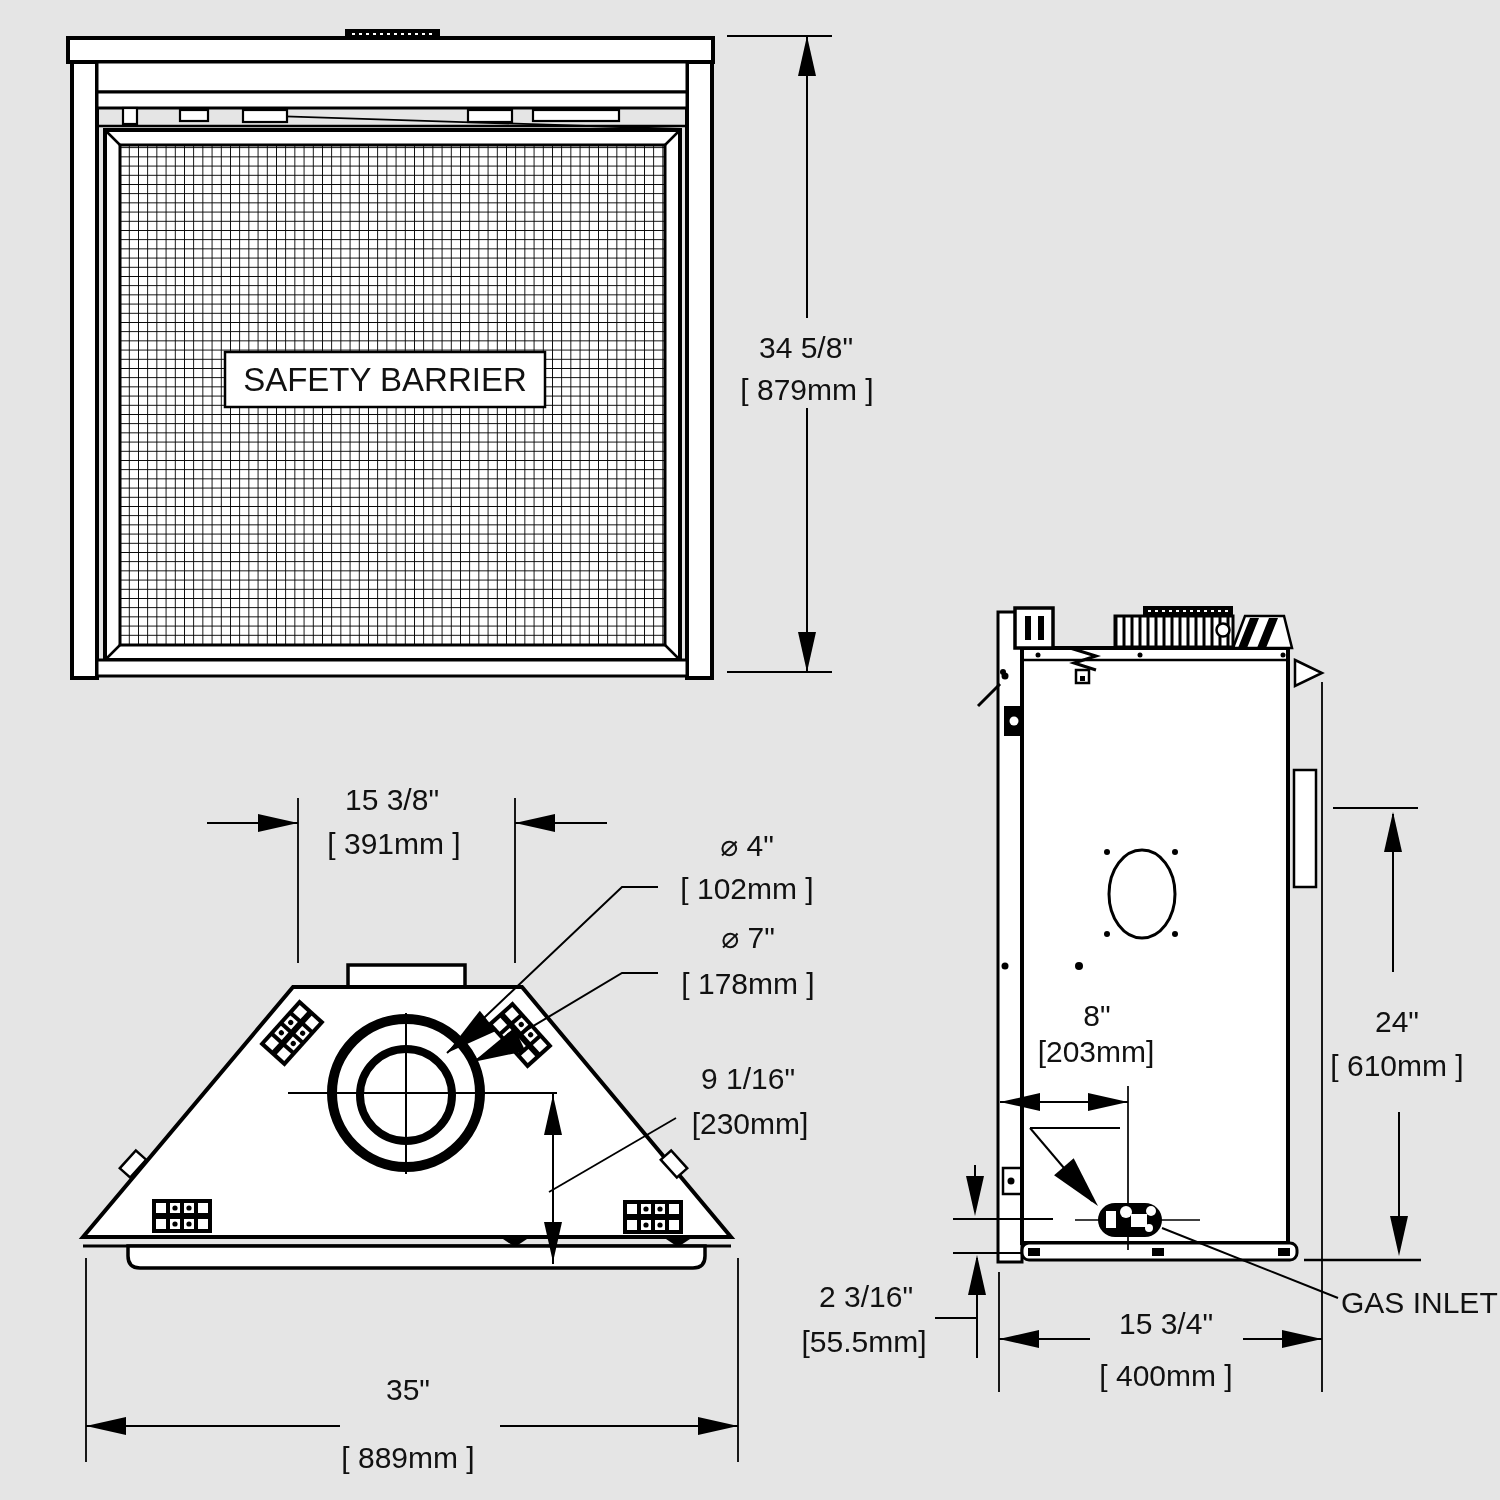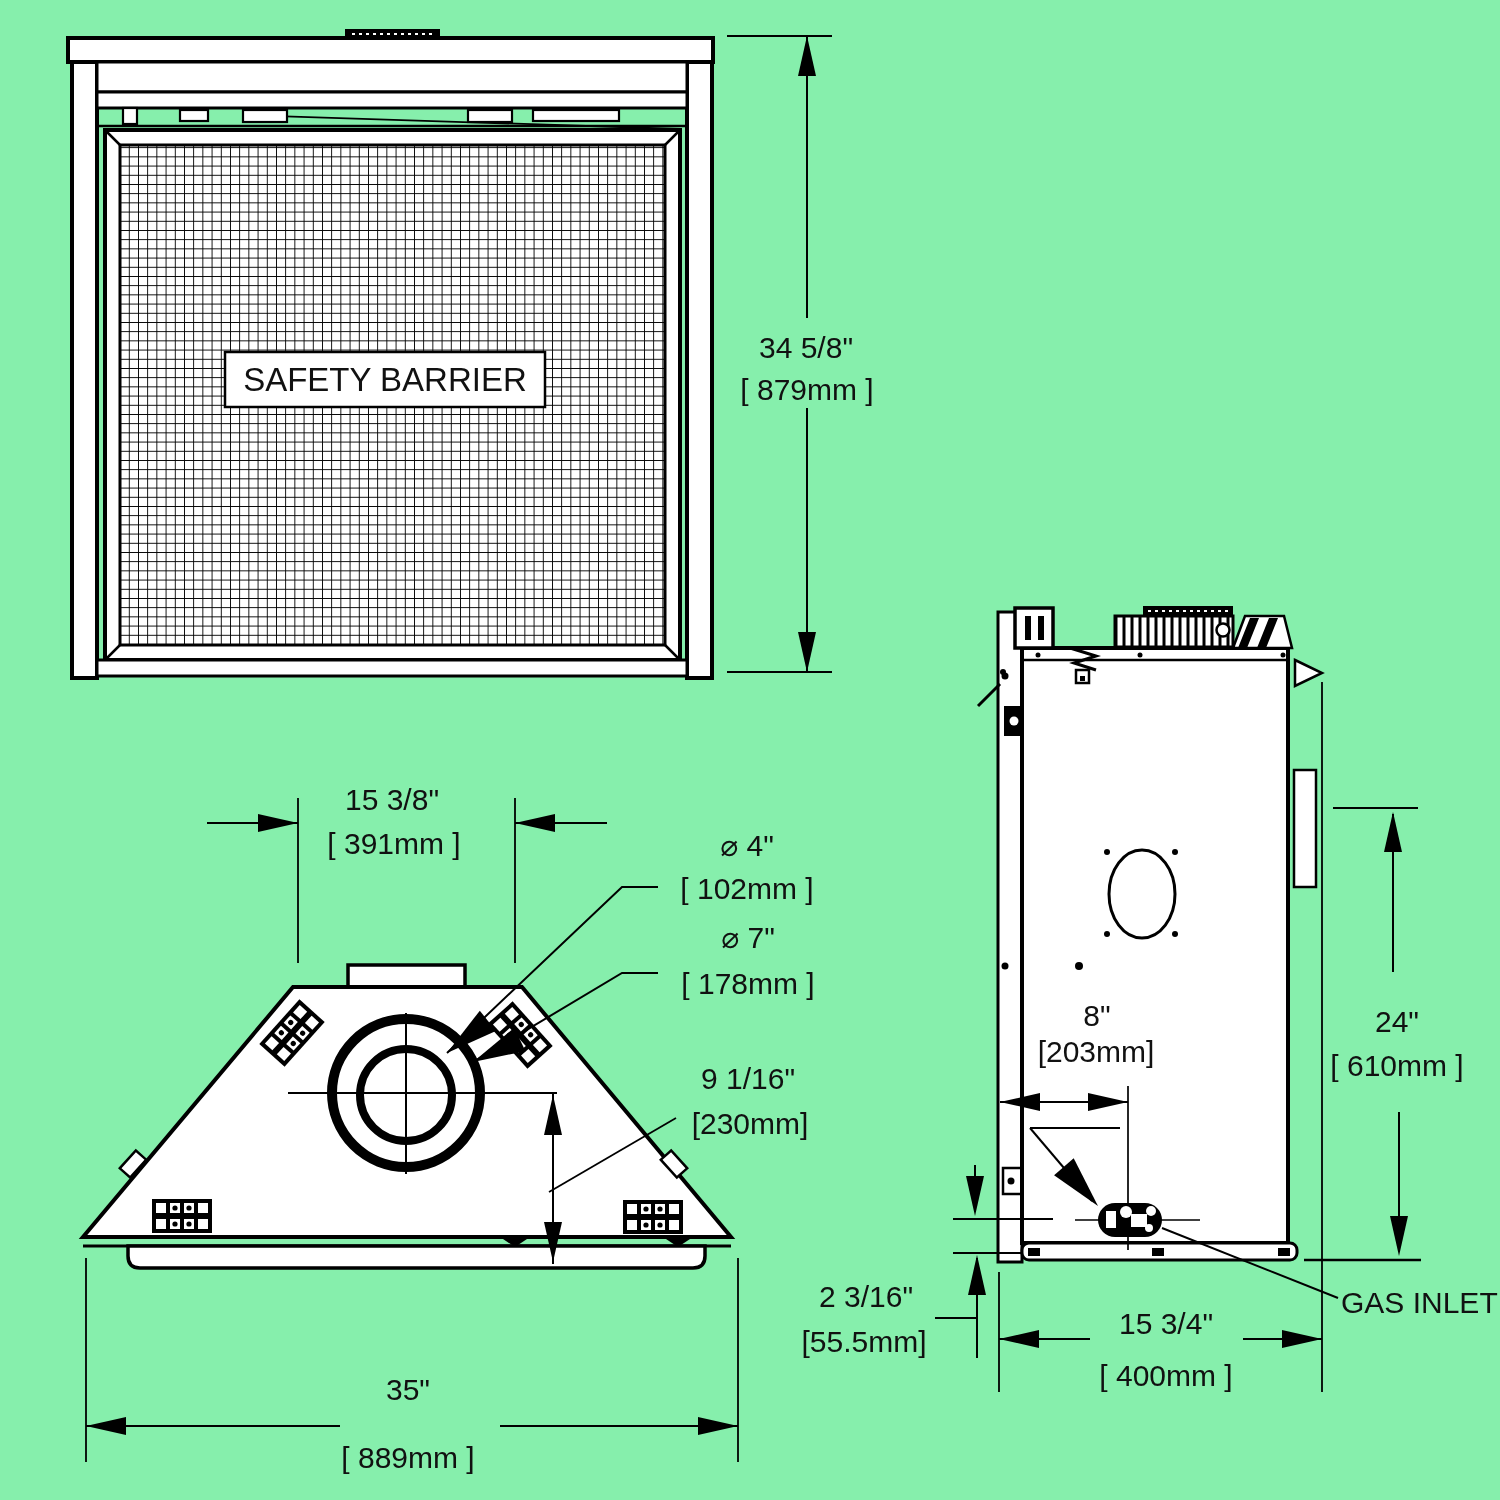--- a/index.html
+++ b/index.html
@@ -1,16 +1,16 @@
 <!DOCTYPE html>
 <html><head>
 <meta charset="utf-8">
 <style>
   html,body{margin:0;padding:0;background:#ffffff;}
-  .stage{width:1500px;height:1500px;position:relative;background:#86efac;}
+  .stage{width:1500px;height:1500px;position:relative;background:#e5e5e5;}
   svg{display:block;}
   text{font-family:"Liberation Sans","DejaVu Sans",sans-serif;fill:#111;}
   .dim{font-size:30px;}
   .lbl{font-size:33px;}
   .gas{font-size:30px;}
   .ln{stroke:#000;fill:none;}
 </style>
 </head>
 <body>
 <div class="stage">

